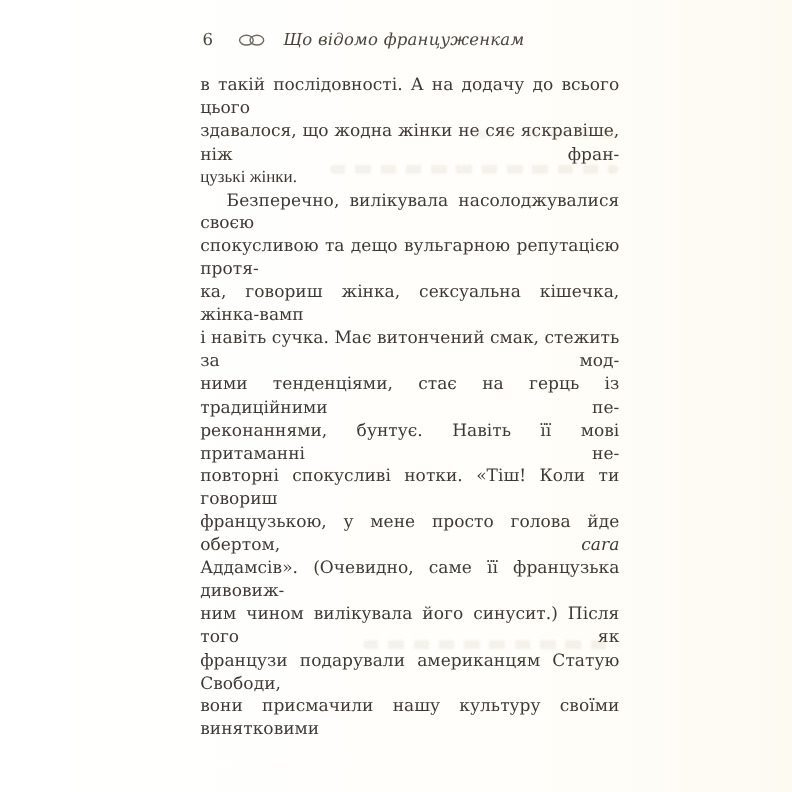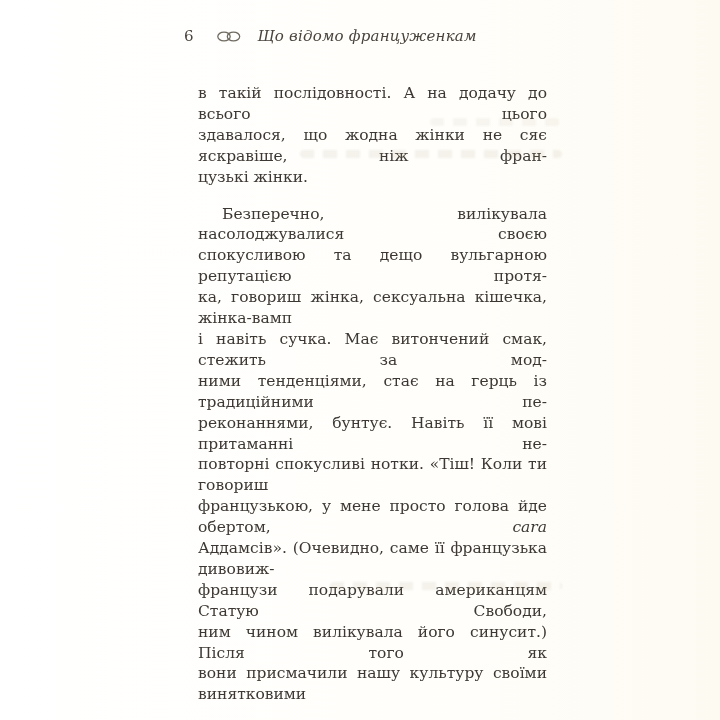--- a/index.html
+++ b/index.html
@@ -42,28 +42,28 @@
     letter-spacing: 0.2px;
   }
   .text-block {
     position: absolute;
     left: 182px;
     top: 67px;
     width: 381px;
     font-size: 15.5px;
     line-height: 20.9px;
   }
-  .para { margin: 16px; }
+  .para { margin: 0; }
   .line {
     text-align: justify;
     text-align-last: justify;
     white-space: normal;
   }
   .line.indent { text-indent: 24px; }
-  .line.last { text-align-last: left; }
+  .line.last { text-align-last: left; font-family: Liberation Serif, serif; }
   .line i { }
   .bleed {
     position: absolute;
     height: 8px;
     background: repeating-linear-gradient(90deg,
       rgba(167,158,128,0.16) 0 14px,
       rgba(167,158,128,0.0) 14px 23px);
     filter: blur(1.2px);
     border-radius: 4px;
     pointer-events: none;
@@ -97,22 +97,22 @@
       <div class="para">
         <div class="line indent"><span>Безперечно, вилікувала насолоджувалися своєю</span></div>
         <div class="line"><span>спокусливою та дещо вульгарною репутацією протя-</span></div>
         <div class="line"><span>ка, говориш жінка, сексуальна кішечка, жінка-вамп</span></div>
         <div class="line"><span>і навіть сучка. Має витончений смак, стежить за мод-</span></div>
         <div class="line"><span>ними тенденціями, стає на герць із традиційними пе-</span></div>
         <div class="line"><span>реконаннями, бунтує. Навіть її мові притаманні не-</span></div>
         <div class="line"><span>повторні спокусливі нотки. «Тіш! Коли ти говориш</span></div>
         <div class="line"><span>французькою, у мене просто голова йде обертом, </span><i>cara</i></div>
         <div class="line"><span>Аддамсів». (Очевидно, саме її французька дивовиж-</span></div>
+        <div class="line"><span>ним чином вилікувала його синусит.) Після того як</span></div>
         <div class="line"><span>французи подарували американцям Статую Свободи,</span></div>
-        <div class="line"><span>ним чином вилікувала його синусит.) Після того як</span></div>
         <div class="line"><span>вони присмачили нашу культуру своїми винятковими</span></div>
       </div>
     </div>
 
   <div class="bleed bleed-1"></div>
   <div class="bleed bleed-2"></div>
   <div class="bleed bleed-3"></div>
 
 </div>
 

